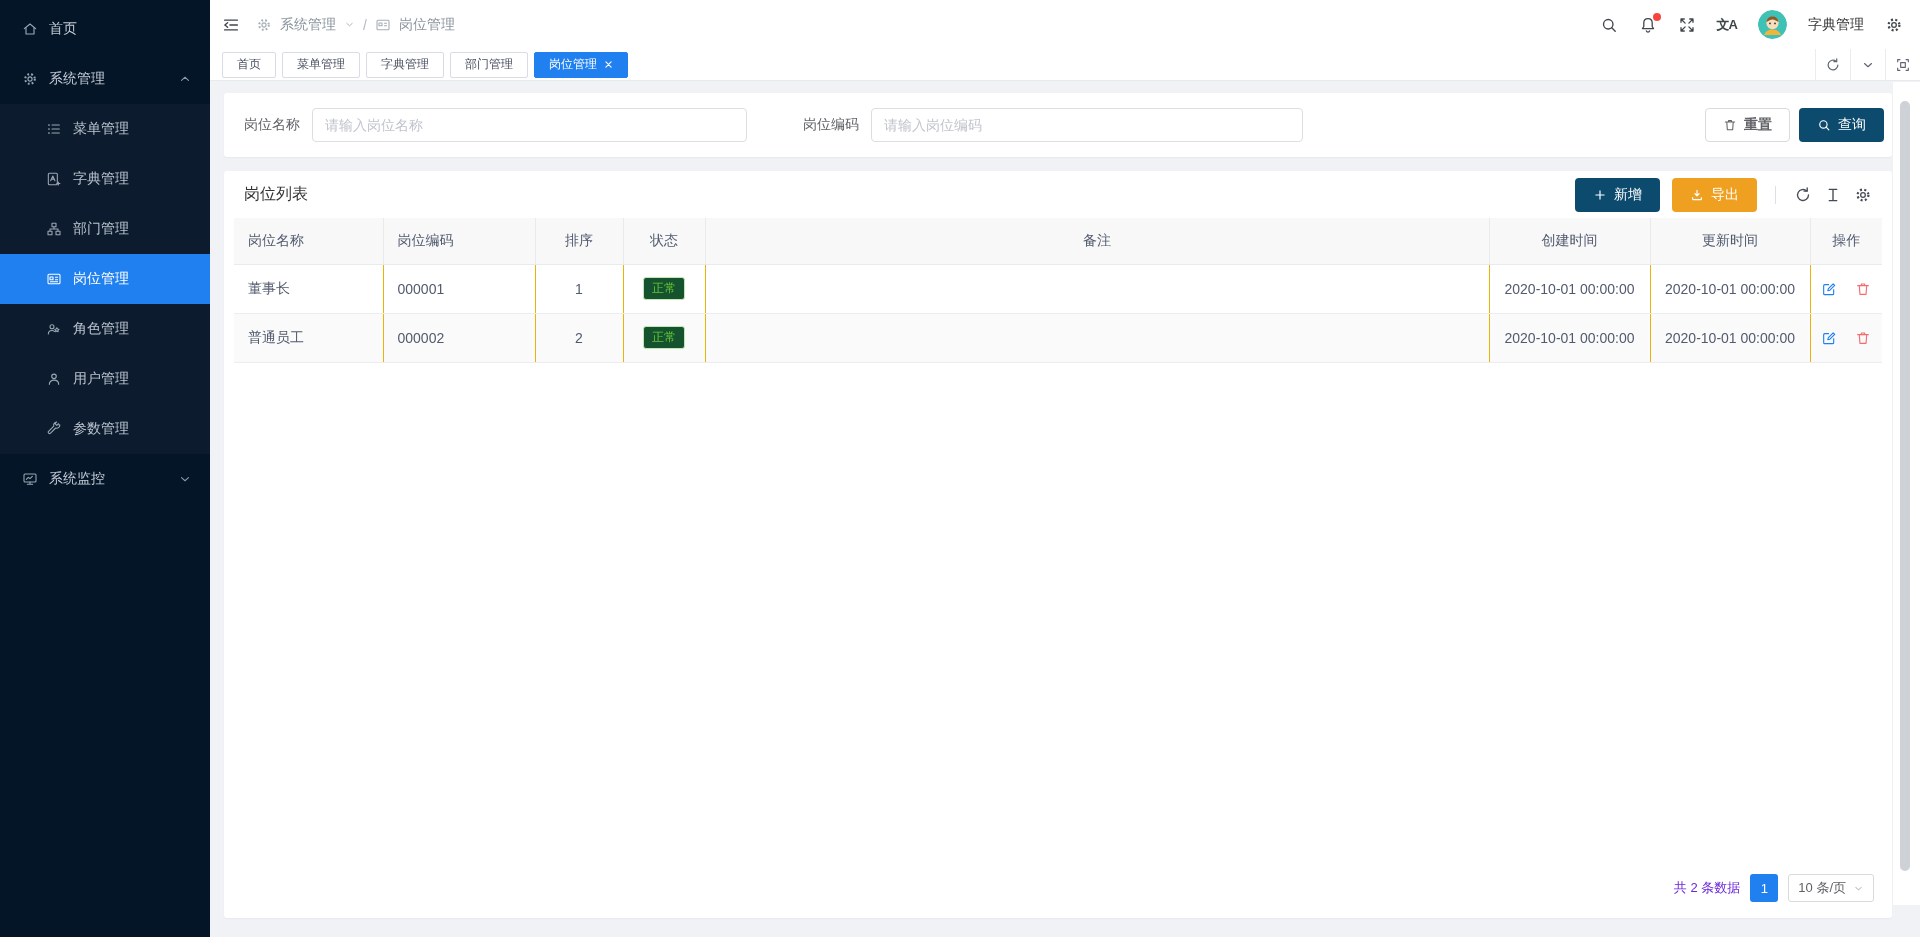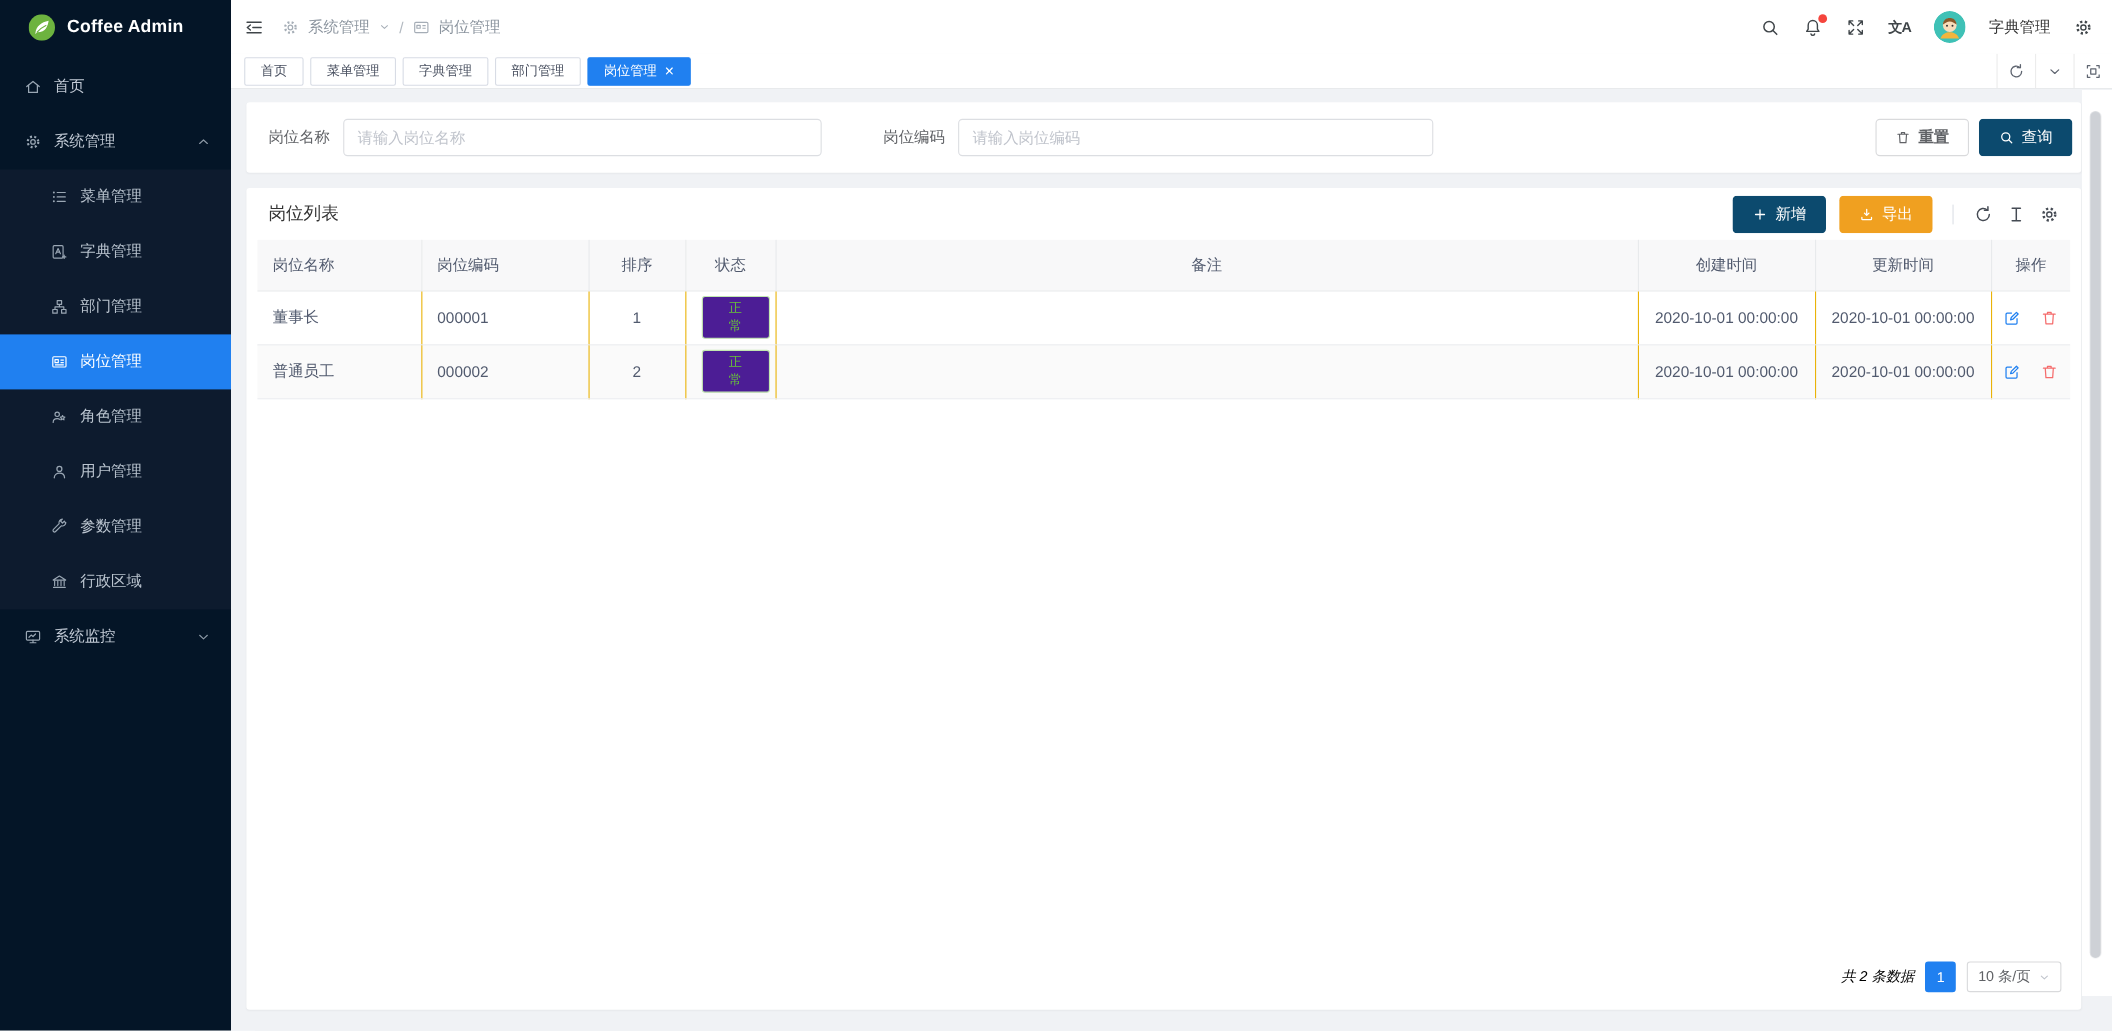--- a/index.html
+++ b/index.html
@@ -67,50 +67,40 @@
   .card-head .right { margin-left:auto; display:flex; align-items:center; gap:12px; }
   .vdiv { width:1px; height:18px; background:#dcdfe6; margin:0 6px; }
   .head-tool { color:#454b54; cursor:pointer; display:flex; }
 
   table { width:100%; border-collapse:collapse; table-layout:fixed; }
   th { background:#f8f8f9; color:#515a6e; font-weight:400; font-size:14px; height:46px; border-bottom:1px solid #e8eaec; border-right:1px solid #e8eaec; padding:0 14px; text-align:center; }
   td { height:49px; font-size:14px; color:#515a6e; border-bottom:1px solid #ebedf0; border-right:1px solid #eab308; padding:0 14px; text-align:center; }
   th:last-child, td:last-child { border-right:none; }
   th.al, td.al { text-align:left; }
   tr.striped td { background:#fafafa; }
-  .tag-success { display:inline-block; padding:3px 24px; font-size:12px; line-height:1.3; color:#67c23a; background:#4c1d95; border:1px solid #c2e7b0; border-radius:3px; }
+  .tag-success { display:inline-block; padding:3px 8px; font-size:12px; line-height:1.3; color:#67c23a; background:#14532d; border:1px solid #c2e7b0; border-radius:3px; }
   .op { display:flex; align-items:center; justify-content:center; gap:9px; }
   .op .edit { color:#2080f0; cursor:pointer; }
   .op .del { color:#f56c6c; cursor:pointer; }
   .op .sep { width:1px; height:14px; background:#dcdfe6; }
 
   .pagination { margin-top:auto; display:flex; align-items:center; justify-content:flex-end; gap:10px; padding:0 8px 6px; flex:none; }
-  .pg-total { font-size:13px; color:#000000;font-style:italic; }
+  .pg-total { font-size:13px; color:#6d28d9; }
   .pg-page { min-width:28px; height:28px; border-radius:3px; background:#2080f0; color:#fff; font-size:13px; display:flex; align-items:center; justify-content:center; cursor:pointer; }
   .pg-size { height:28px; border:1px solid #d9dadc; border-radius:3px; padding:0 9px; font-size:13px; color:#606266; display:flex; align-items:center; gap:7px; background:#fff; cursor:pointer; }
   .pg-size .chev { color:#c0c4cc; }
 
   
   .vscrollbar { position:fixed; right:0; top:82px; width:27px; height:823px; background:#fff; }
   .vthumb { position:absolute; left:7px; top:19px; width:10px; height:770px; background:#ced1d6; border-radius:5px; }
 </style>
 </head>
 <body>
 
 <aside class="sidebar">
-  <div class="logo">
-    <span class="logo-mark">
-      <svg viewBox="0 0 24 24">
-          <circle cx="12" cy="12" r="12" fill="#6db33f"></circle>
-          <path d="M6.2 17.2c.6-6.5 5.3-10 12-11.4-.8 4.6-2.3 10.4-10.3 10.6-.6.4-1.2 1-1.7 1.8z" fill="#fff"></path>
-          <path d="M7.5 16.5c2.8-3.4 6-5.4 8.6-6.6" stroke="#6db33f" stroke-width="1" fill="none"></path>
-        </svg>
-    </span>
-    <span class="logo-text">Coffee Admin</span>
-  </div>
   <nav class="menu">
     <div class="menu-item">
       <span class="mi">
           <svg class="i16" viewBox="0 0 24 24" fill="none" stroke="currentColor" stroke-width="1.7" stroke-linecap="round" stroke-linejoin="round">
             <path d="M3.5 11.5 12 4.5l8.5 7"></path>
             <path d="M6 10v9.5h12V10"></path>
           </svg>
         </span>
       <span>首页</span>
     </div>
@@ -188,29 +178,20 @@
           </span>
         <span>用户管理</span>
       </div>
       <div class="menu-item">
         <span class="mi">
             <svg class="i16" viewBox="0 0 24 24" fill="none" stroke="currentColor" stroke-width="1.6" stroke-linecap="round" stroke-linejoin="round">
               <path d="M20.8 6.1a4.7 4.7 0 0 1-6.2 4.4l-7.8 7.8a2 2 0 1 1-2.9-2.9l7.8-7.8A4.7 4.7 0 0 1 16.1 1.4l-2.6 2.6 2.7 2.7 2.6-2.6c.5.6.9 1.2 1 2z"></path>
             </svg>
           </span>
         <span>参数管理</span>
-      </div>
-      <div class="menu-item">
-        <span class="mi">
-            <svg class="i16" viewBox="0 0 24 24" fill="none" stroke="currentColor" stroke-width="1.6" stroke-linecap="round" stroke-linejoin="round">
-              <path d="M3.5 9.5 12 4l8.5 5.5z"></path>
-              <path d="M5.5 10.5v6.5M9.8 10.5v6.5M14.2 10.5v6.5M18.5 10.5v6.5M4 19.5h16"></path>
-            </svg>
-          </span>
-        <span>行政区域</span>
       </div>
     </div>
     <div class="menu-item">
       <span class="mi">
           <svg class="i16" viewBox="0 0 24 24" fill="none" stroke="currentColor" stroke-width="1.6" stroke-linecap="round" stroke-linejoin="round">
             <rect x="3" y="4.5" width="18" height="12" rx="1.5"></rect>
             <path d="M6.5 12.5l3-3 2.5 2 3.5-3.5"></path>
             <path d="M12 16.5V20M8 20h8"></path>
           </svg>
         </span>

